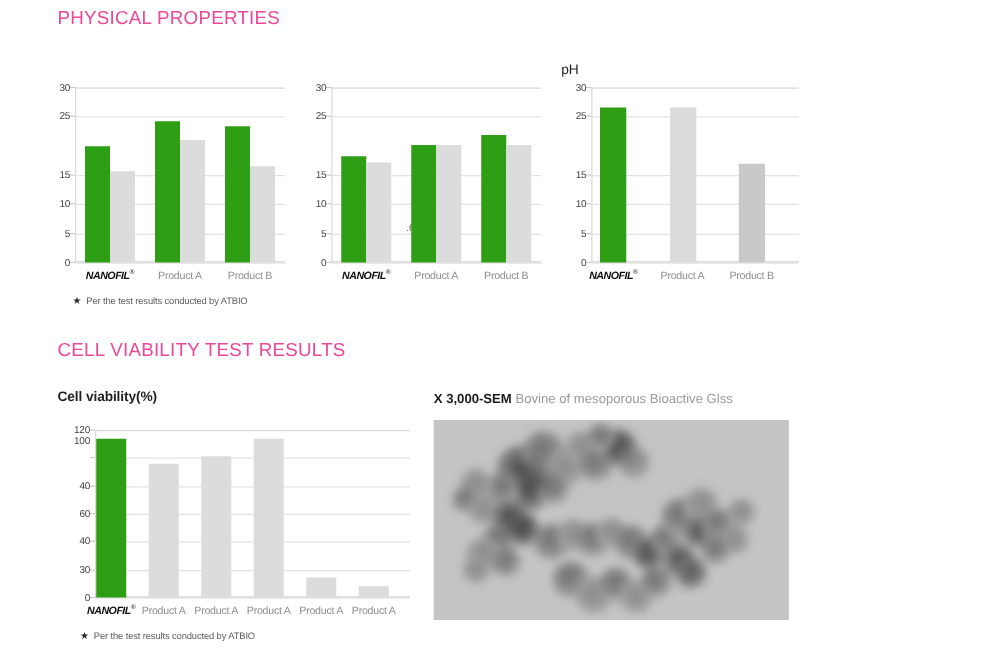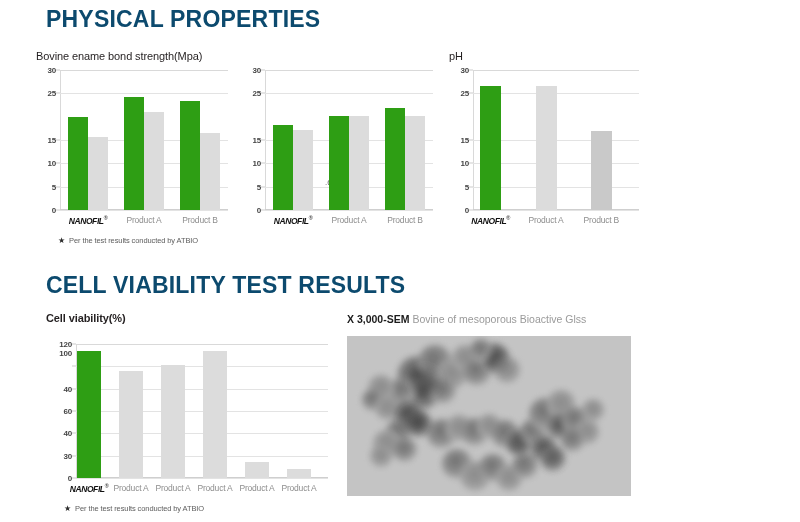--- a/index.html
+++ b/index.html
@@ -8,24 +8,24 @@
     background:#ffffff;
     font-family:"Liberation Sans", sans-serif;
     color:#231f20;
     overflow:hidden;
     position:relative;
   }
 
   
   .sec-title{
     position:absolute;
-    font-weight:bold;
-    font-size:23px;
+    font-weight:normal;
+    font-size:15px;
     letter-spacing:.2px;
-    color:#0c4a6e;
+    color:#ec4899;
     white-space:nowrap;
   }
   #sec1-title{left:46px;top:6px;}
   #sec2-title{left:46px;top:272px;}
 
   
   .chart{position:absolute;}
   .chart-title{
     position:absolute;
     font-size:11px;
@@ -60,21 +60,20 @@
   }
   .tick{
     position:absolute;
     right:100%;
     margin-right:4px;
     transform:translateY(-50%);
     font-size:8px;
     color:#444;
     white-space:nowrap;
     letter-spacing:-.2px;
-    font-weight:bold;
   }
   .tickmark{
     position:absolute;
     right:100%;
     width:4px;height:1px;
     background:#cccccc;
     transform:translateY(-.5px);
   }
 
   
@@ -140,21 +139,20 @@
     overflow:hidden;
   }
   .sem-frame svg{display:block;width:100%;height:100%;}
 </style>
 </head>
 <body>
 
 <div class="sec-title" id="sec1-title">PHYSICAL PROPERTIES</div>
 
 <div class="chart" id="chart-enamel" style="left:36px;top:50px;width:200px;height:175px;">
-  <div class="chart-title" style="left:0;top:0;">Bovine  ename bond strength(Mpa)</div>
   <div class="plot" id="plot-enamel" style="left:24px;top:20px;width:168px;height:140px;">
     <div class="axis-y"></div>
     <div class="axis-x"></div>
   <div class="gridline top" style="top: 0px;"></div>
       <div class="tickmark" style="top: 0px;"></div>
       <div class="tick" style="top: 0px;">30</div>
       <div class="gridline" style="top: 23.3333px;"></div>
       <div class="tickmark" style="top: 23.3333px;"></div>
       <div class="tick" style="top: 23.3333px;">25</div>
       <div class="gridline" style="top: 70px;"></div>

